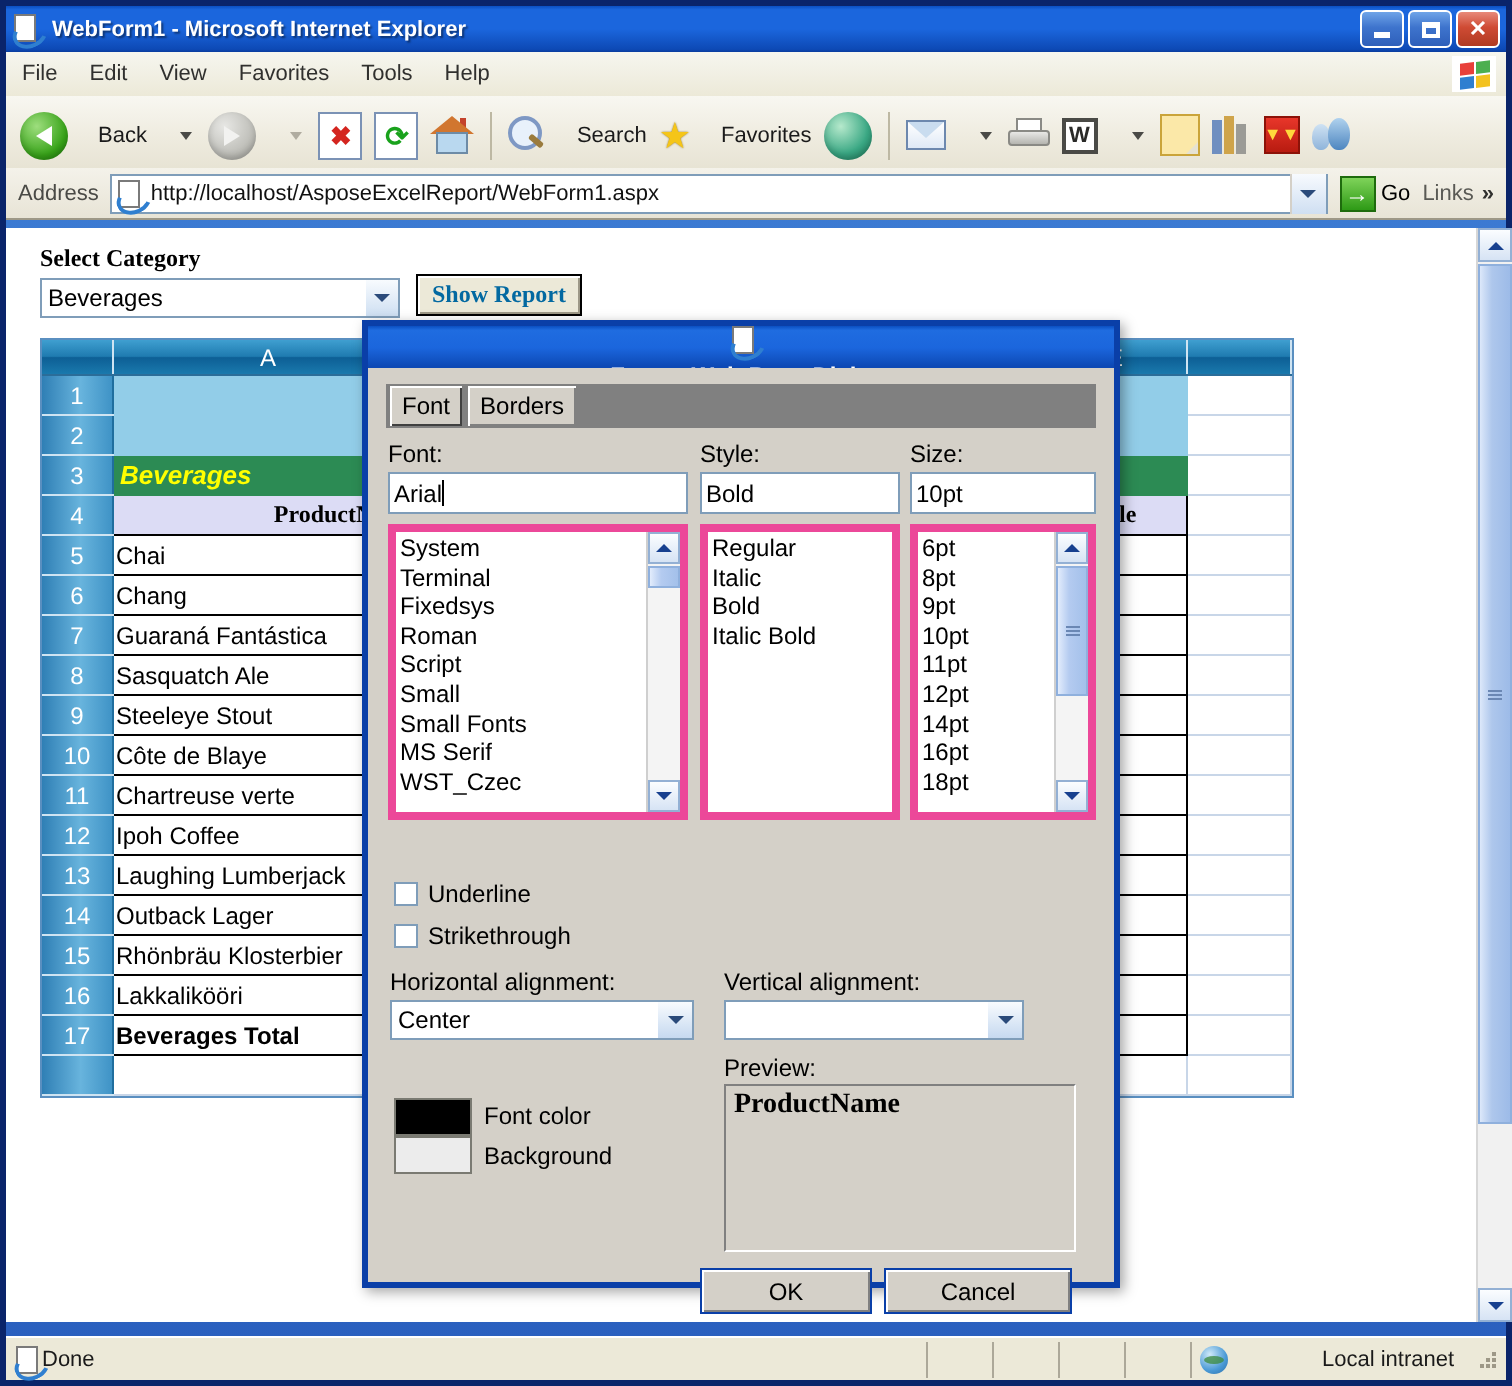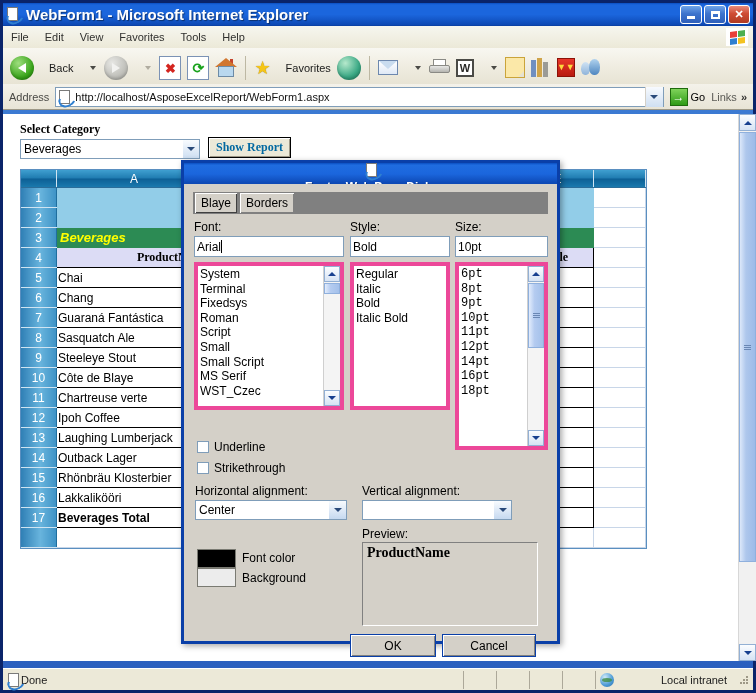--- a/index.html
+++ b/index.html
@@ -42,21 +42,21 @@
     position:absolute;left:1px;top:0;width:11px;height:14px;background:#fff;
     border:1px solid #7a7a7a; box-sizing:border-box;
   }
   .ie-glyph .swoosh {
     position:absolute;left:0px;top:3px;width:14px;height:10px;
     border:2px solid #2f7fd0;border-radius:50%;
     border-right-color:transparent;border-top-color:transparent;
     transform:rotate(-25deg);
   }
   .titlebar .tb-title {
-    color:#fff; font-weight:bold; font-size:15px;
+    color:#fff; font-weight:bold; font-size:11px;
     text-shadow: 1px 1px 1px rgba(0,0,0,.45);
     white-space:nowrap; letter-spacing:0px;
   }
   .tb-buttons { margin-left:auto; display:flex; gap:2px; margin-right:3px; }
   .tb-btn {
     width:22px;height:19px;border:1px solid #ffffff;border-radius:3px;
     box-sizing:border-box; display:flex;align-items:center;justify-content:center;
     background: linear-gradient(to bottom,#6fa4e8,#3e74cd 45%,#2e5fba);
     color:#fff; font-size:11px; font-weight:bold;
   }
@@ -394,20 +394,27 @@
         </span>
     </span>
     <span class="tbi">
       <span class="home-ico">
           <span class="chim"></span>
           <span class="roof"></span>
           <span class="body"></span>
         </span>
     </span>
     <span class="tb-sep"></span>
+    <span class="tbi">
+      <span class="mag">
+          <span class="lens"></span>
+          <span class="hdl"></span>
+        </span>
+      <span class="lbl">Search</span>
+    </span>
     <span class="tbi">
       <span class="star">★</span>
       <span class="lbl">Favorites</span>
     </span>
     <span class="tbi">
       <span class="circ teal"></span>
     </span>
     <span class="tb-sep"></span>
     <span class="tbi">
       <span class="mail"></span>
@@ -688,21 +695,21 @@
       <span class="dt">Font -- Web Page Dialog</span>
       <span class="dlg-btns">
         <span class="dlg-btn">?</span>
         <span class="dlg-btn close">✕</span>
       </span>
     </div>
 
     <div class="dlg-body">
 
       <div class="tabstrip">
-        <span class="tab active">Blaye</span>
+        <span class="tab active">Font</span>
         <span class="tab">Borders</span>
       </div>
 
       <div class="fld-label" style="left:10px;top:36px;">Font:</div>
       <div class="fld-label" style="left:166px;top:36px;">Style:</div>
       <div class="fld-label" style="left:271px;top:36px;">Size:</div>
 
       <div class="txtbox" style="left:10px;top:52px;width:150px;height:21px;">
         <span>Arial</span>
           <span class="caret"></span>
@@ -715,21 +722,21 @@
       </div>
 
       <div class="listbox" style="left:10px;top:78px;width:150px;height:148px;">
         <div class="lb-items">
           <div class="lb-item">System</div>
           <div class="lb-item">Terminal</div>
           <div class="lb-item">Fixedsys</div>
           <div class="lb-item">Roman</div>
           <div class="lb-item">Script</div>
           <div class="lb-item">Small</div>
-          <div class="lb-item">Small Script</div>
+          <div class="lb-item">Small Fonts</div>
           <div class="lb-item">MS Serif</div>
           <div class="lb-item">WST_Czec</div>
         </div>
         <div class="lb-scroll">
           <div class="lb-sb-btn">
               <span class="cv-up"></span>
             </div>
           <div class="lb-thumb" style="top:17px;height:11px;"></div>
           <div class="lb-sb-btn" style="position:absolute;bottom:0;">
               <span class="cv-dn"></span>
@@ -739,21 +746,21 @@
 
       <div class="listbox" style="left:166px;top:78px;width:100px;height:148px;">
         <div class="lb-items">
           <div class="lb-item">Regular</div>
           <div class="lb-item">Italic</div>
           <div class="lb-item">Bold</div>
           <div class="lb-item">Italic Bold</div>
         </div>
       </div>
 
-      <div class="listbox" style="left:271px;top:78px;width:93px;height:188px;font-family:Liberation Mono, monospace;">
+      <div class="listbox" style="left:271px;top:78px;width:93px;height:148px;">
         <div class="lb-items">
           <div class="lb-item">6pt</div>
           <div class="lb-item">8pt</div>
           <div class="lb-item">9pt</div>
           <div class="lb-item">10pt</div>
           <div class="lb-item">11pt</div>
           <div class="lb-item">12pt</div>
           <div class="lb-item">14pt</div>
           <div class="lb-item">16pt</div>
           <div class="lb-item">18pt</div>

